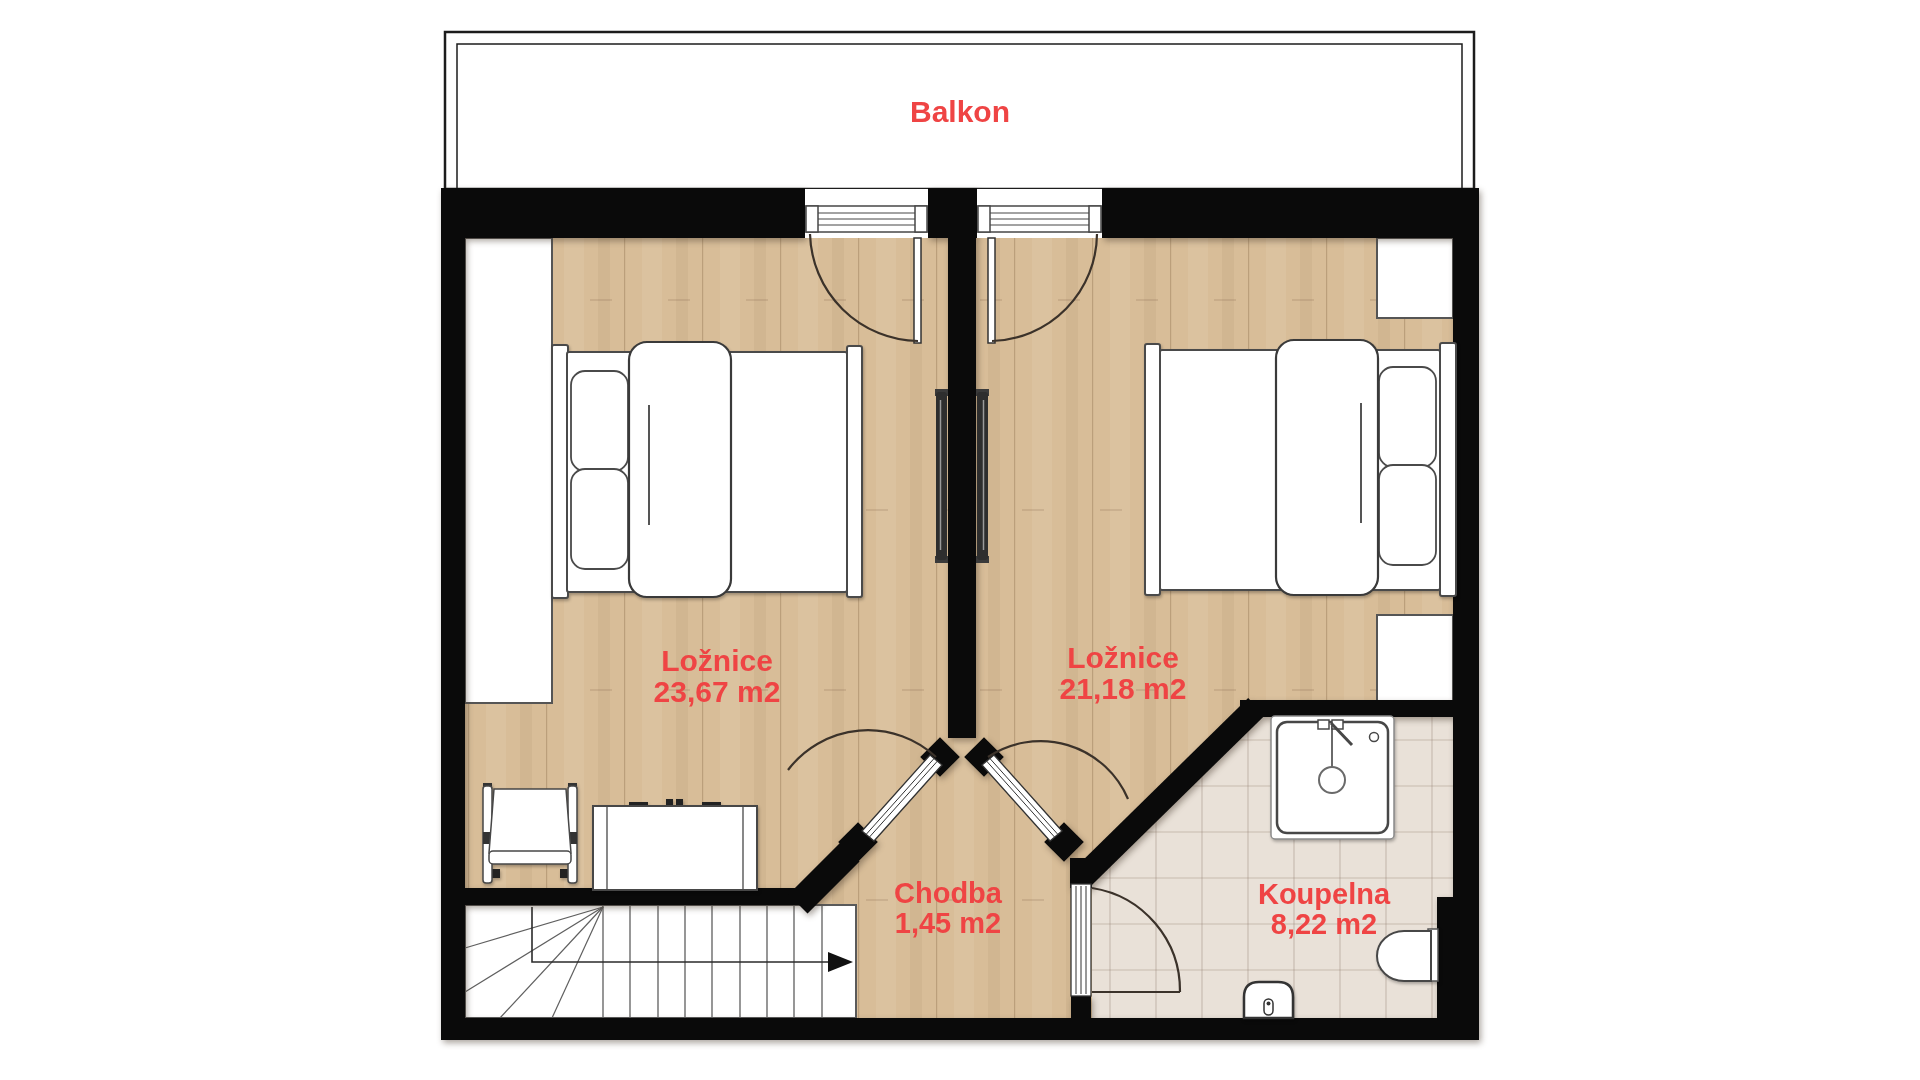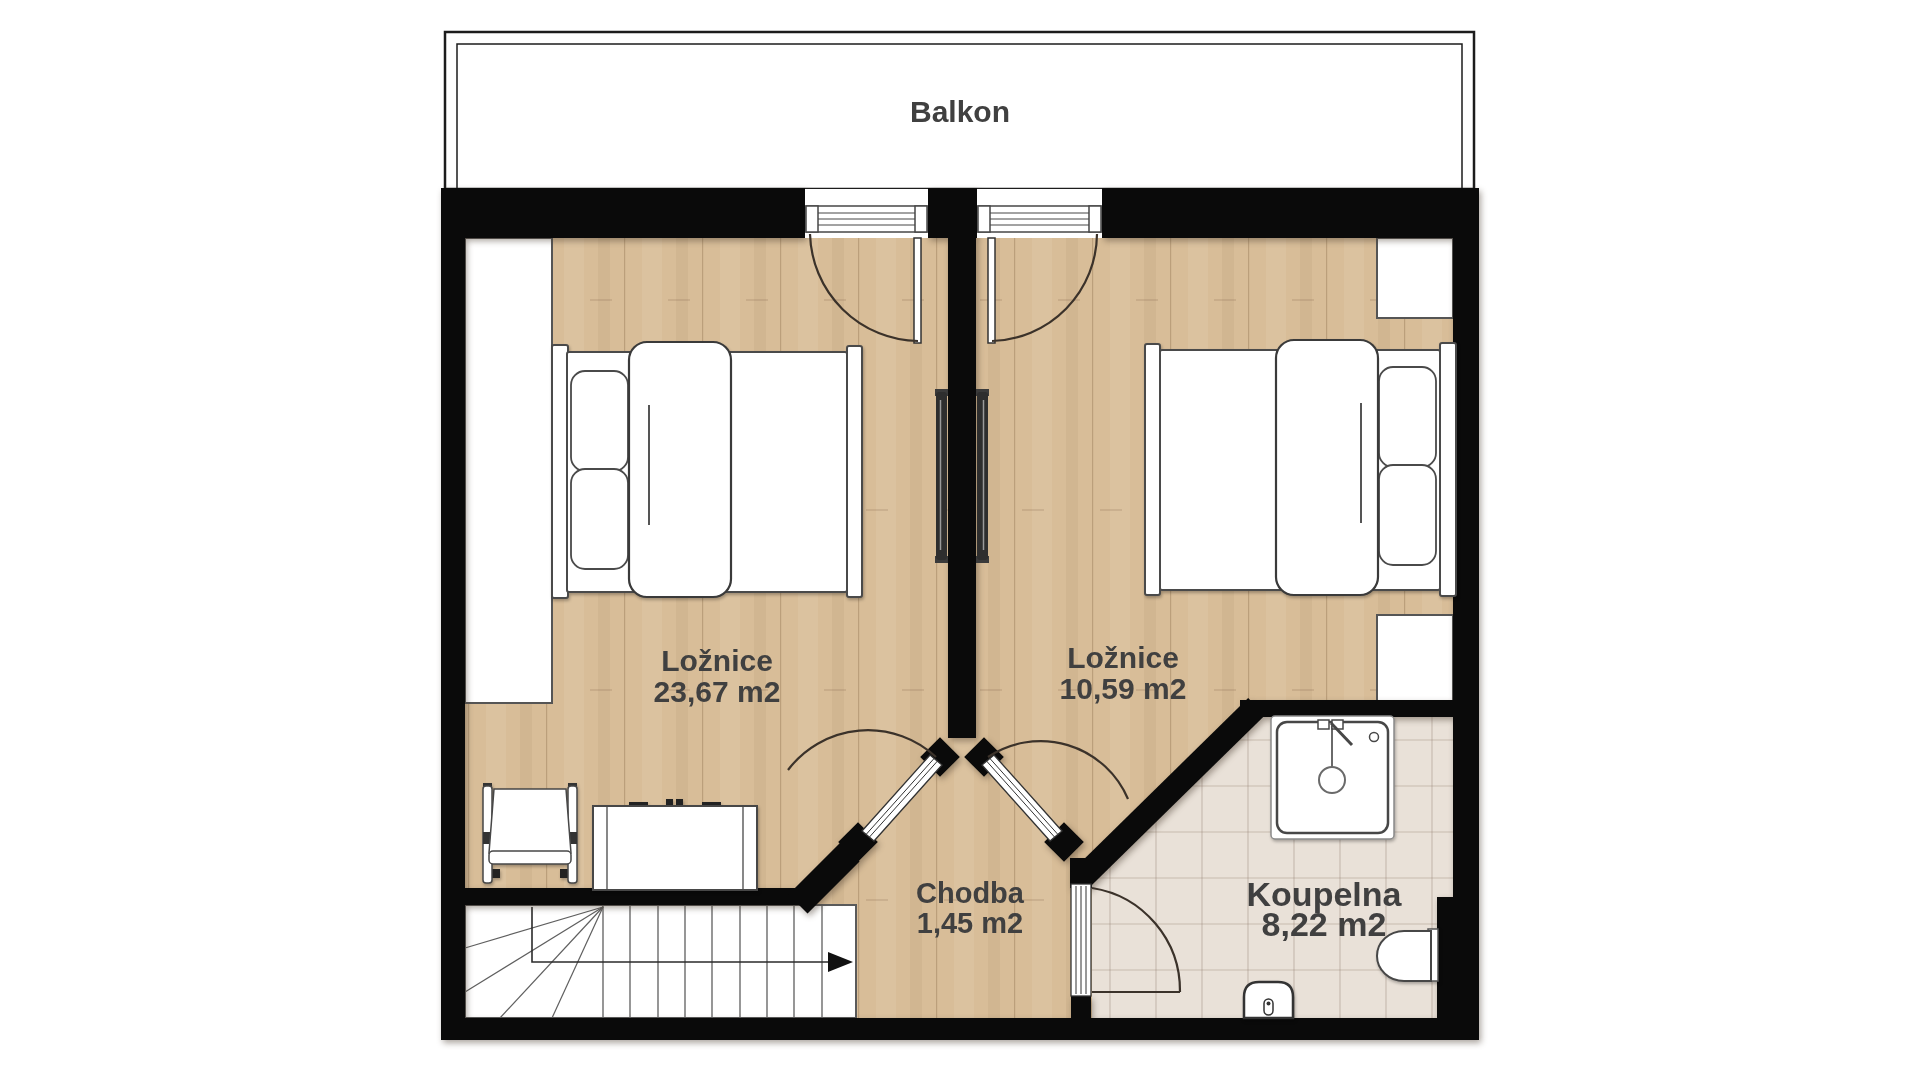--- a/index.html
+++ b/index.html
@@ -1,20 +1,20 @@
 <!DOCTYPE html>
 <html><head>
 <meta charset="utf-8">
 <style>
   html,body{margin:0;padding:0;background:#ffffff;}
   #stage{position:relative;width:1920px;height:1080px;background:#ffffff;overflow:hidden;
          font-family:"Liberation Sans", sans-serif;}
   #plan-svg{position:absolute;left:0;top:0;}
   .room-label{position:absolute;text-align:center;font-weight:bold;font-size:30px;
-              line-height:31px;color:#404040;white-space:nowrap;}
+              line-height:31px;color:#ef4444;white-space:nowrap;}
   .walls{filter:drop-shadow(2px 3px 3px rgba(70,58,45,0.45));}
   .furn{filter:drop-shadow(1px 2px 1.5px rgba(0,0,0,0.28));}
 </style>
 </head>
 <body>
 
 <div id="stage">
 
 <svg id="plan-svg" width="1920" height="1080" viewBox="0 0 1920 1080">
   <defs>
@@ -245,26 +245,26 @@
   <span>Balkon</span>
 </div>
 
 <div class="room-label" style="left:617px;top:645px;width:200px;">
   <div>Ložnice</div>
   <div>23,67 m2</div>
 </div>
 
 <div class="room-label" style="left:1023px;top:642px;width:200px;">
   <div>Ložnice</div>
-  <div>10,59 m2</div>
-</div>
-
-<div class="room-label" style="left:870px;top:878px;width:200px;font-size:29px;line-height:30px;">
+  <div>21,18 m2</div>
+</div>
+
+<div class="room-label" style="left:848px;top:878px;width:200px;font-size:29px;line-height:30px;">
   <div>Chodba</div>
   <div>1,45 m2</div>
 </div>
 
-<div class="room-label" style="left:1224px;top:879px;width:200px;font-size:34px;line-height:30px;">
+<div class="room-label" style="left:1224px;top:879px;width:200px;font-size:29px;line-height:30px;">
   <div>Koupelna</div>
   <div>8,22 m2</div>
 </div>
 
 </div>
 
 </body></html>

